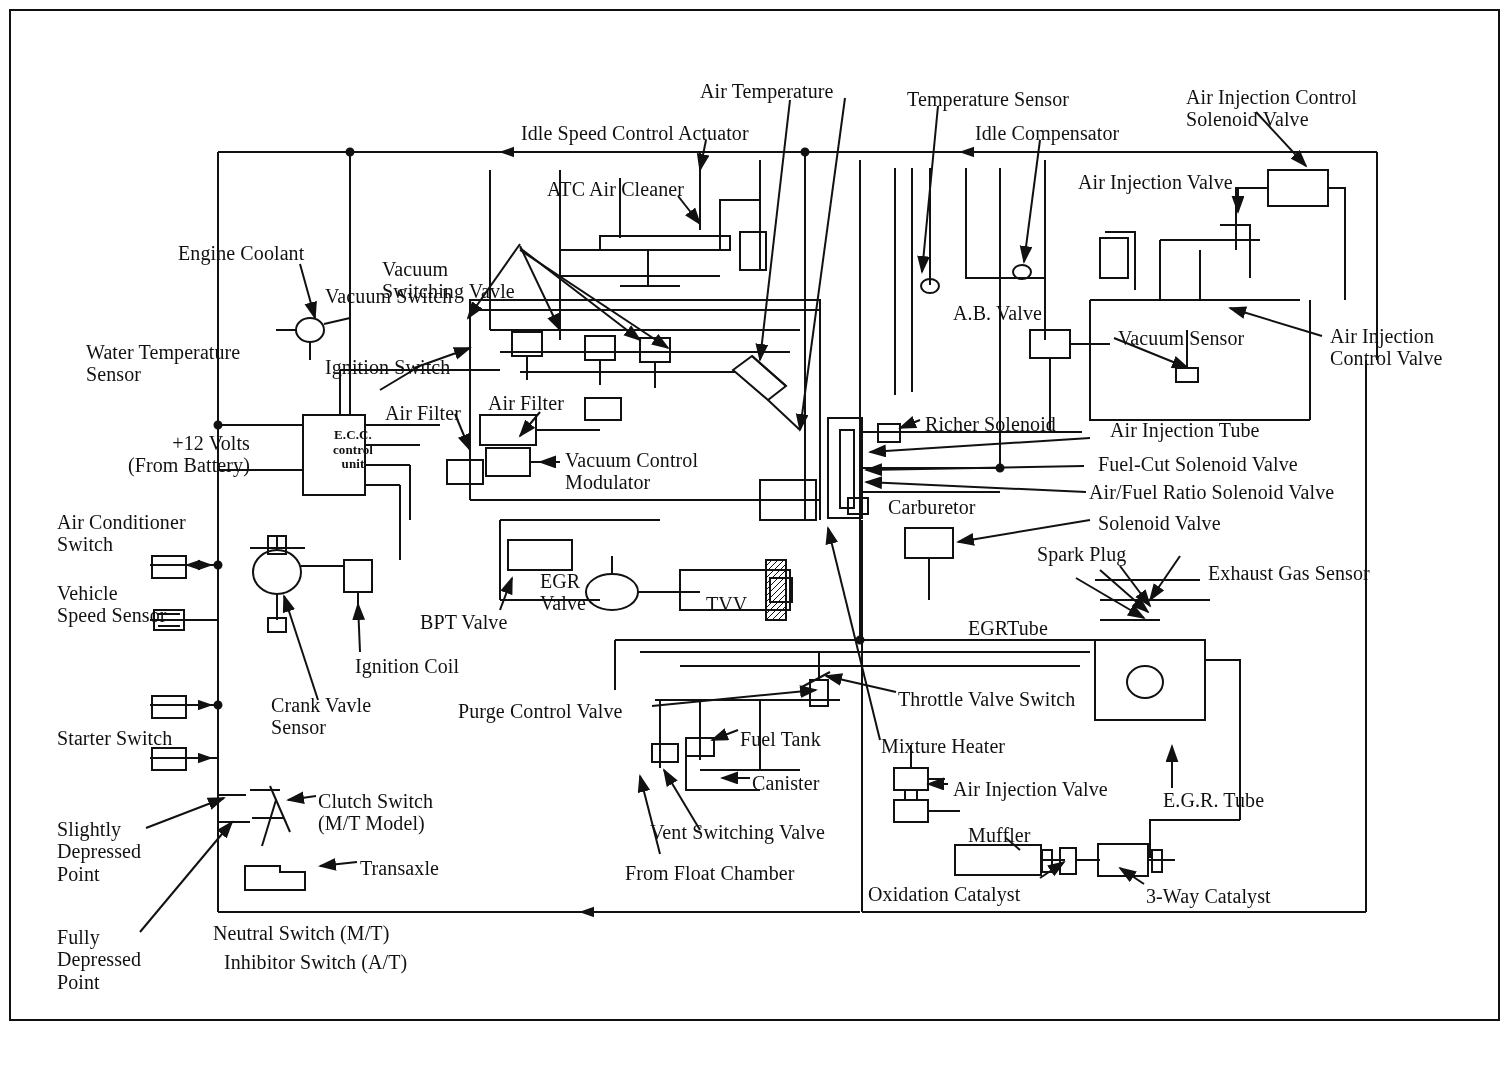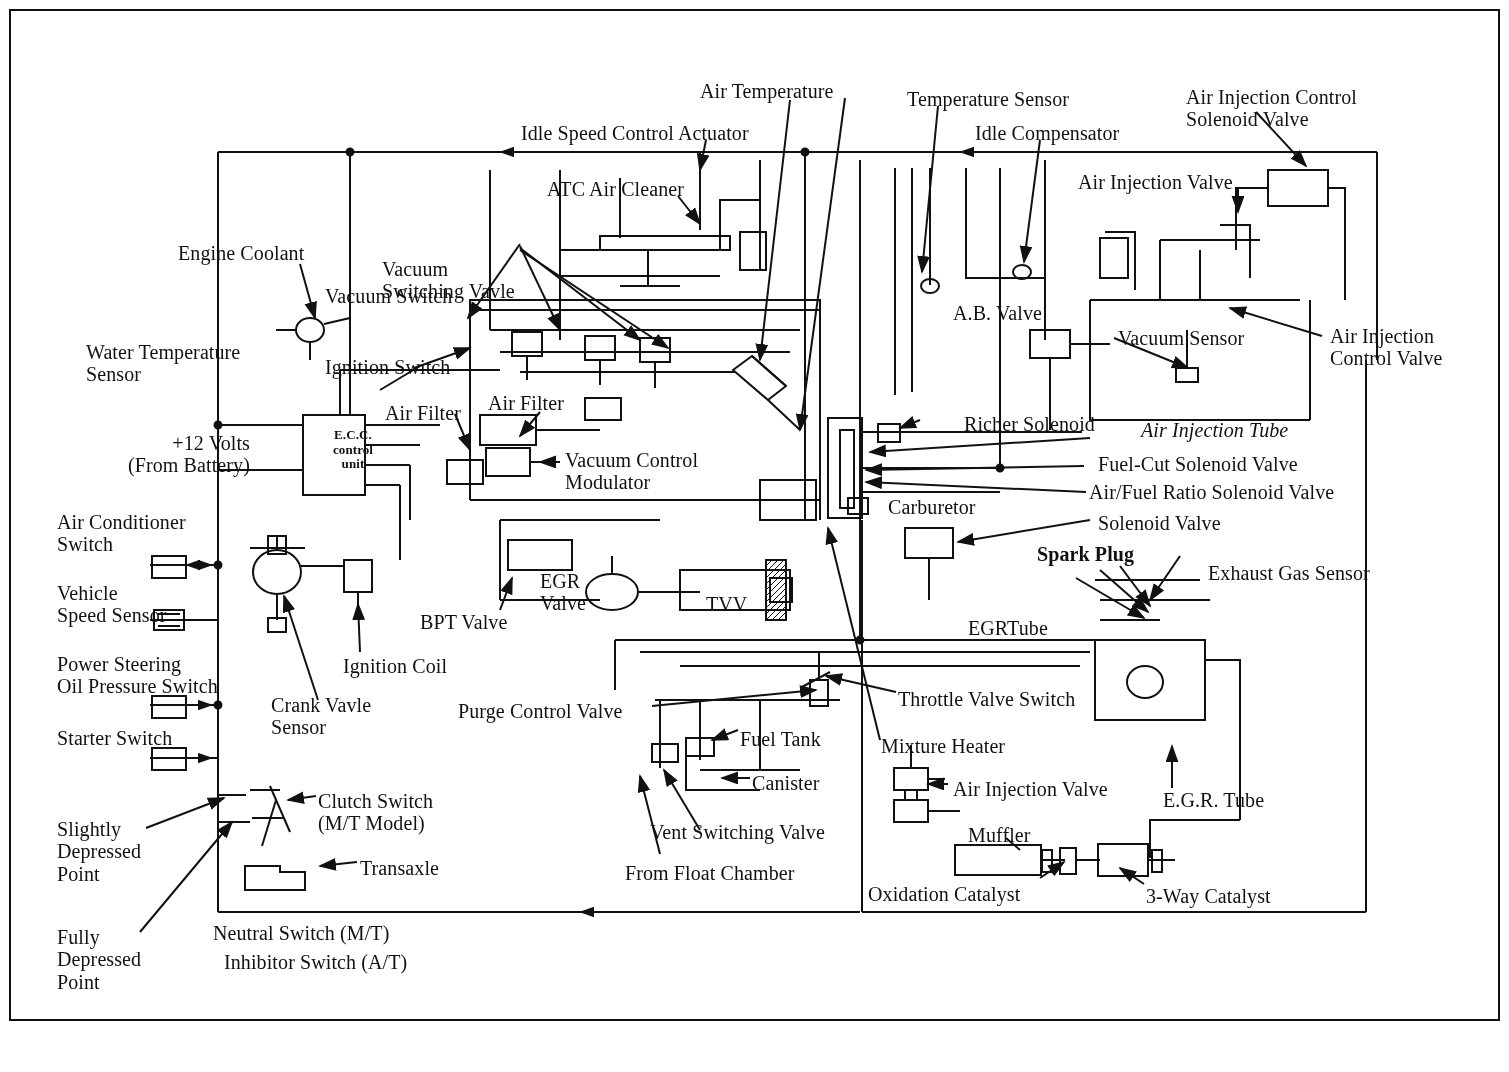--- a/index.html
+++ b/index.html
@@ -340,47 +340,45 @@
   <div class="label" style="left:325px; top:285px;">Vacuum Switch</div>
   <div class="label" style="left:953px; top:302px;text-align:right;">A.B. Valve</div>
   <div class="label" style="left:1118px; top:327px;">Vacuum Sensor</div>
   <div class="label" style="left:1330px; top:325px;">Air Injection
 Control Valve</div>
   <div class="label" style="left:86px; top:341px;">Water Temperature
 Sensor</div>
   <div class="label" style="left:325px; top:356px;">Ignition Switch</div>
   <div class="label" style="left:385px; top:402px;">Air Filter</div>
   <div class="label" style="left:488px; top:392px;">Air Filter</div>
-  <div class="label" style="left:925px; top:413px;margin-left:39px;">Richer Solenoid</div>
-  <div class="label" style="left:1141px; top:419px;font-style:italic;">Air Injection Tube</div>
+  <div class="label" style="left:925px; top:413px;">Richer Solenoid</div>
+  <div class="label" style="left:1110px; top:419px;">Air Injection Tube</div>
   <div class="label" style="left:128px; top:432px;text-align:right;">+12 Volts
 (From Battery)</div>
   <div class="label xs ctr" style="left:305px; top:428px; width:58px;">E.C.C.
 control
 unit</div>
   <div class="label" style="left:1098px; top:453px;">Fuel-Cut Solenoid Valve</div>
   <div class="label" style="left:565px; top:449px;">Vacuum Control
 Modulator</div>
   <div class="label" style="left:1089px; top:481px;">Air/Fuel Ratio Solenoid Valve</div>
   <div class="label" style="left:888px; top:496px;">Carburetor</div>
   <div class="label" style="left:1098px; top:512px;">Solenoid Valve</div>
   <div class="label" style="left:57px; top:511px;">Air Conditioner
 Switch</div>
-  <div class="label" style="left:1037px; top:543px;font-weight:bold;">Spark Plug</div>
+  <div class="label" style="left:1037px; top:543px;">Spark Plug</div>
   <div class="label" style="left:540px; top:570px;">EGR
 Valve</div>
   <div class="label" style="left:1208px; top:562px;">Exhaust Gas Sensor</div>
   <div class="label" style="left:57px; top:582px;">Vehicle
 Speed Sensor</div>
   <div class="label" style="left:706px; top:593px;">TVV</div>
   <div class="label" style="left:420px; top:611px;">BPT Valve</div>
   <div class="label" style="left:968px; top:617px;">EGRTube</div>
-  <div class="label" style="left:57px; top:653px;">Power Steering
-Oil Pressure Switch</div>
-  <div class="label" style="left:343px; top:655px;">Ignition Coil</div>
+  <div class="label" style="left:355px; top:655px;">Ignition Coil</div>
   <div class="label" style="left:898px; top:688px;">Throttle Valve Switch</div>
   <div class="label" style="left:458px; top:700px;">Purge Control Valve</div>
   <div class="label" style="left:271px; top:694px;">Crank Vavle
 Sensor</div>
   <div class="label" style="left:57px; top:727px;">Starter Switch</div>
   <div class="label" style="left:740px; top:728px;">Fuel Tank</div>
   <div class="label" style="left:881px; top:735px;">Mixture Heater</div>
   <div class="label" style="left:752px; top:772px;">Canister</div>
   <div class="label" style="left:953px; top:778px;">Air Injection Valve</div>
   <div class="label" style="left:1163px; top:789px;">E.G.R. Tube</div>

